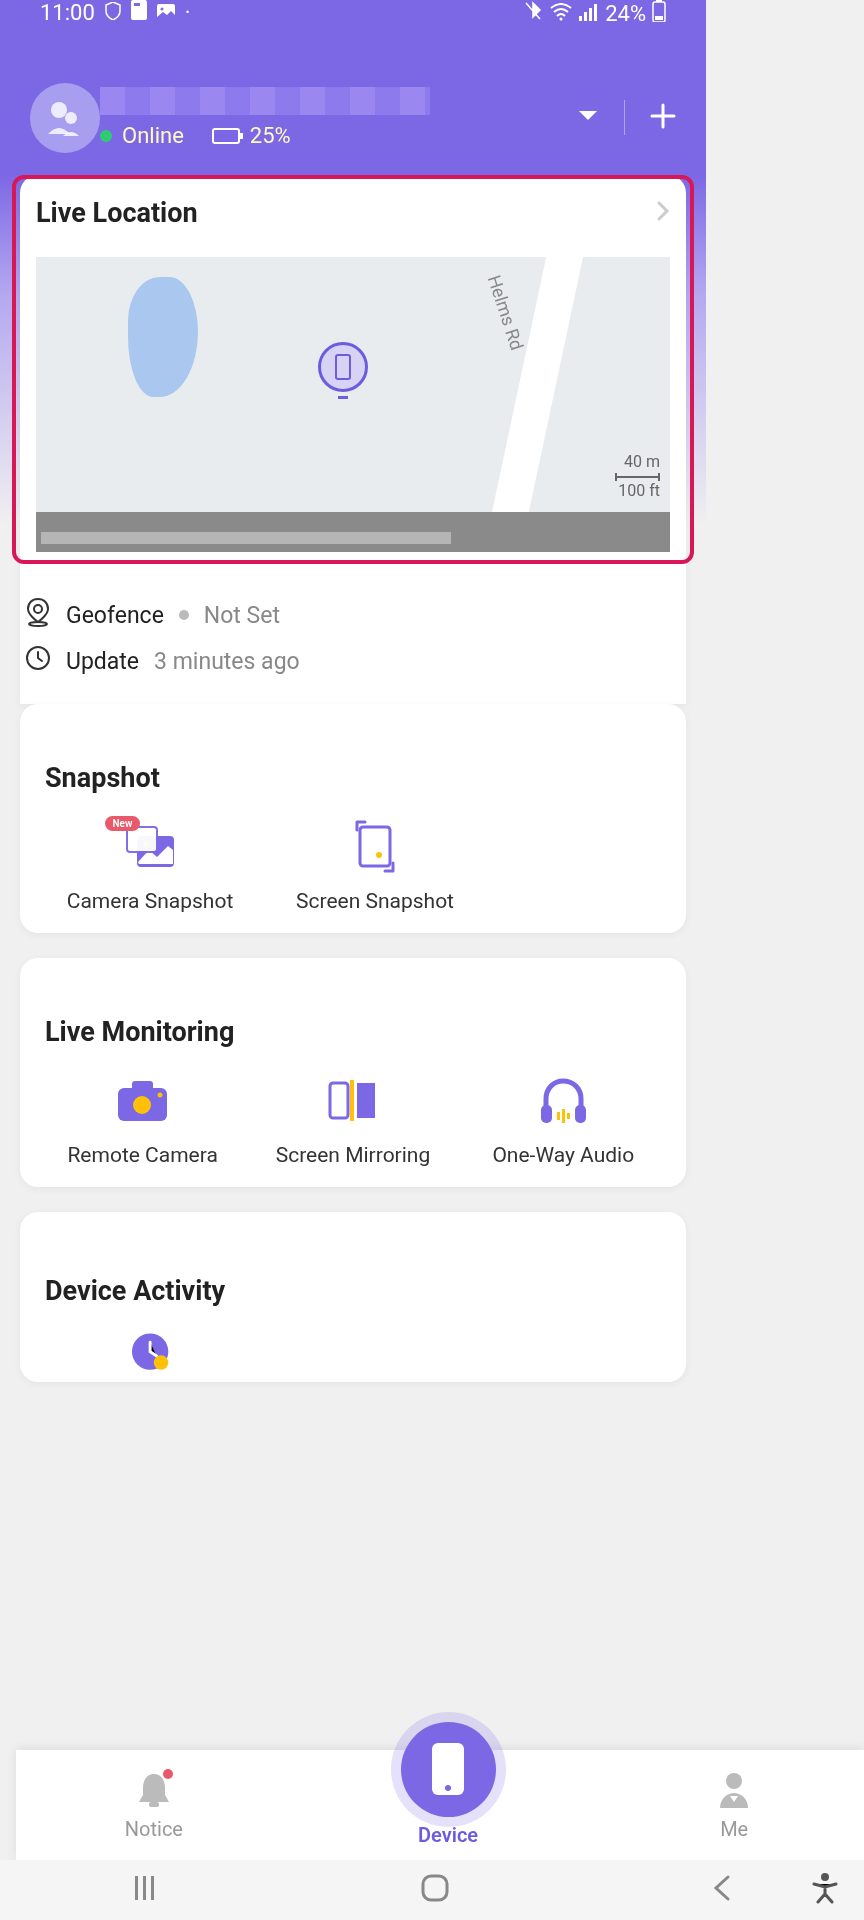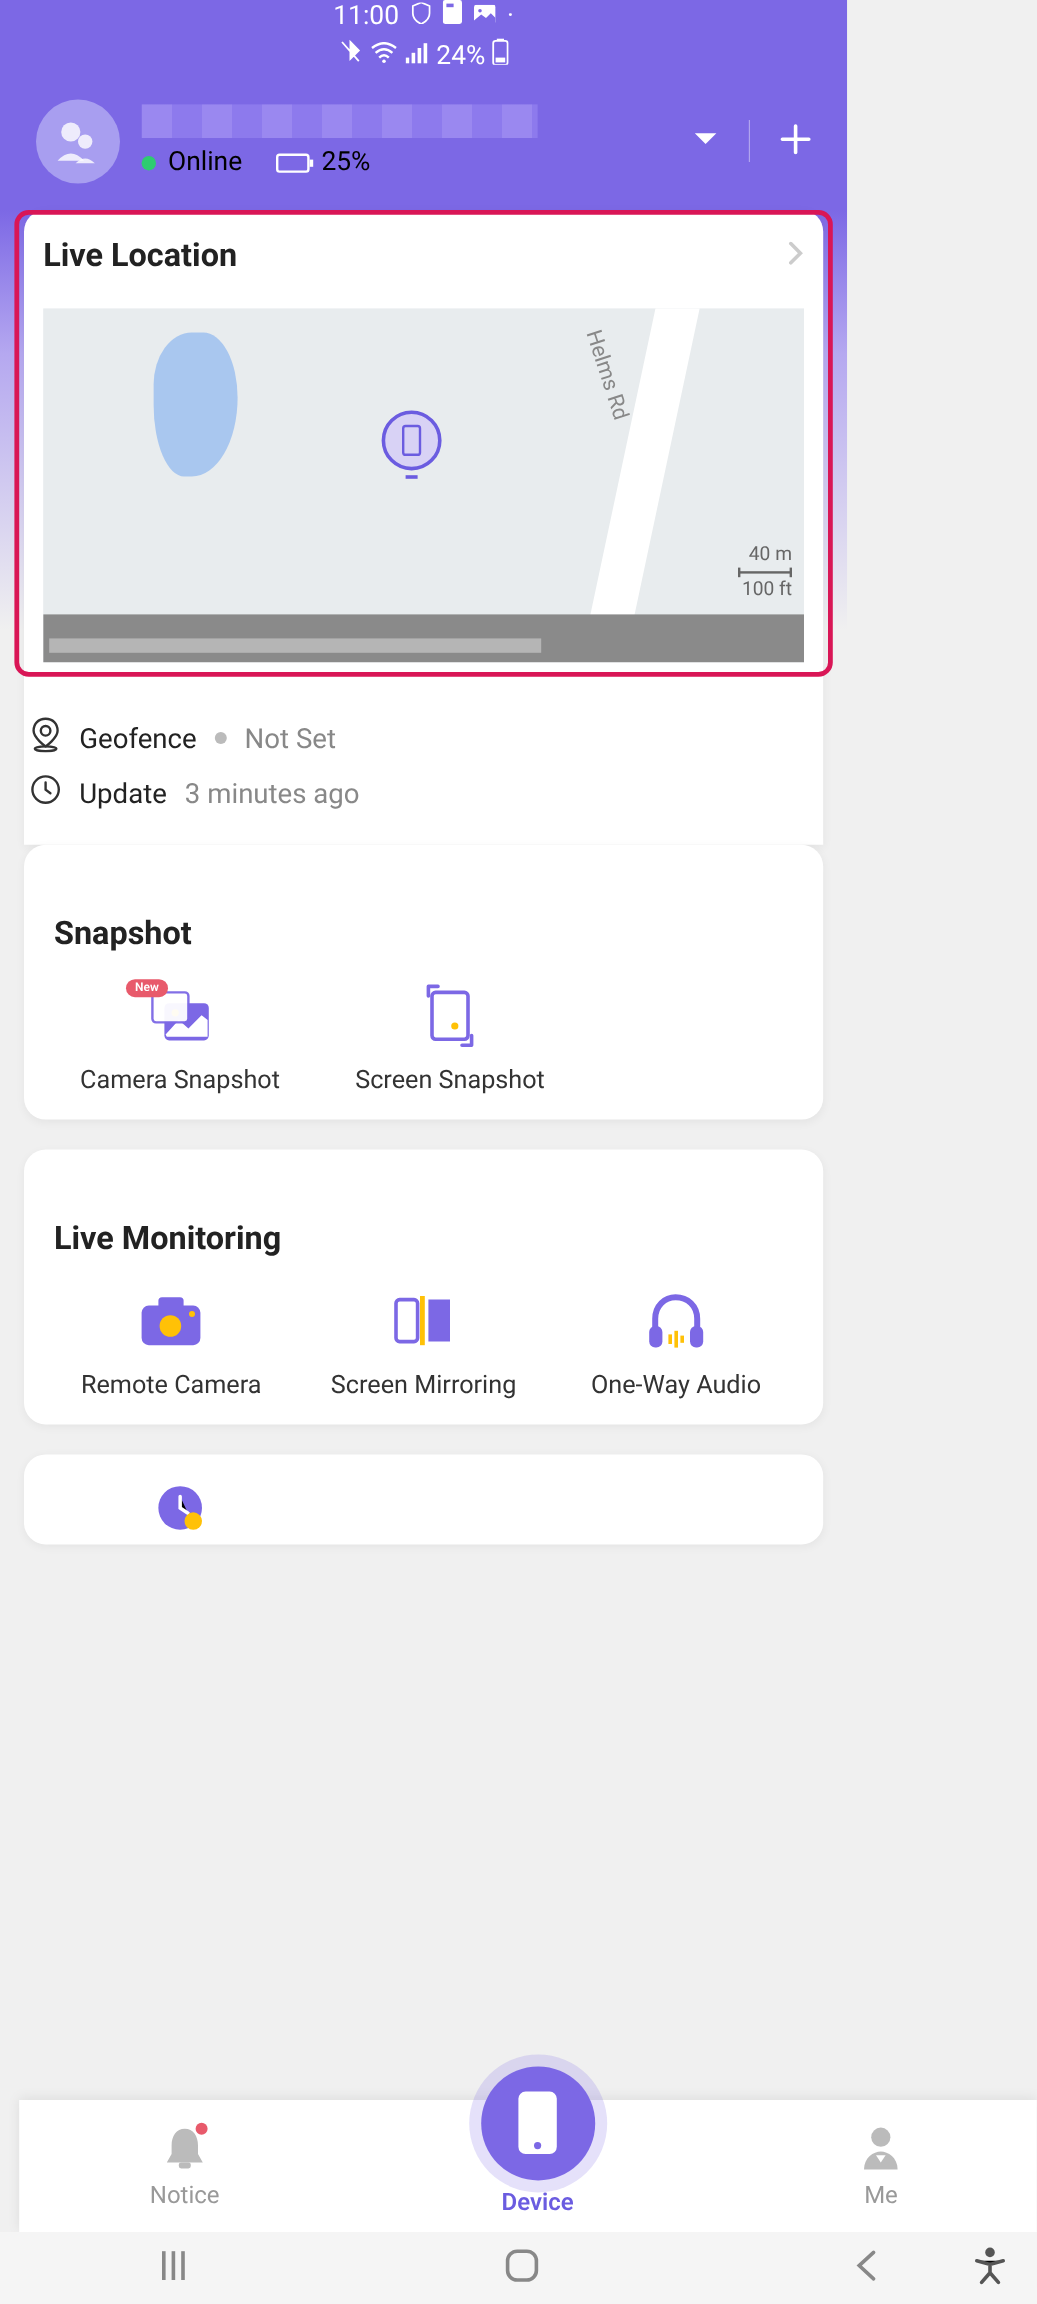--- a/index.html
+++ b/index.html
@@ -1,20 +1,20 @@
 <!DOCTYPE html>
 <html><head>
 <meta charset="utf-8">
 <style>
 * { margin: 0; padding: 0; box-sizing: border-box; font-family: -apple-system, BlinkMacSystemFont, 'Segoe UI', Roboto, sans-serif; }
 body { width: 706px; height: 1570px; background: #f0f0f0; overflow: hidden; }
-.status-bar { height: 60px; background: #7c68e5; display: flex; justify-content: space-between; align-items: center; padding: 0 40px; color: #fff; font-size: 22px; flex-direction: column; }
+.status-bar { height: 60px; background: #7c68e5; display: flex; justify-content: space-between; align-items: flex-start; padding: 0 40px; color: #fff; font-size: 22px; }
 .status-left { display: flex; align-items: center; gap: 10px; }
 .status-right { display: flex; align-items: center; gap: 6px; }
-.header { height: 115px; background: #7c68e5; display: flex; align-items: center; padding: 0 30px; gap: 18px; color: #000000; text-align: center; }
+.header { height: 115px; background: #7c68e5; display: flex; align-items: center; padding: 0 30px; color: #fef9c3; text-align: center; }
 .avatar { width: 70px; height: 70px; border-radius: 50%; background: #a89ef0; display: flex; align-items: center; justify-content: center; }
 .profile-info { flex: 1; display: flex; flex-direction: column; gap: 8px; }
 .profile-name { width: 330px; height: 28px; background: repeating-linear-gradient(90deg, #9a88f0 0 25px, #8d7aed 25px 50px); }
 .status-row { display: flex; align-items: center; gap: 10px; font-size: 22px; }
 .dot-green { width: 12px; height: 12px; border-radius: 50%; background: #2ecc71; }
 .battery-box { width: 28px; height: 16px; border: 2px solid #fff; border-radius: 3px; position: relative; }
 .battery-box::after { content: ''; position: absolute; right: -5px; top: 3px; width: 3px; height: 6px; background: #fff; }
 .battery-fill { width: 25%; height: 100%; background: #2ecc71; }
 .header-actions { display: flex; align-items: center; gap: 25px; }
 .content { background: linear-gradient(180deg, #7c68e5 0%, #b5a8f0 120px, #f0f0f0 350px); padding: 0 20px; }
@@ -268,20 +268,21 @@
               <rect x="26" y="32" width="3" height="14" fill="#ffc107"></rect>
               <rect x="31" y="36" width="3" height="6" fill="#ffc107"></rect>
             </svg>
         </div>
         <span class="feature-label">One-Way Audio</span>
       </div>
     </div>
   </div>
 
   <div class="card activity-card">
+    <div class="section-title">Device Activity</div>
     <div class="activity-icon">
       <svg width="55" height="40" viewBox="0 0 55 55">
           <circle cx="27" cy="27" r="25" fill="#7c68e5"></circle>
           <path d="M27 14 V27 L36 33" stroke="#fff" stroke-width="4" stroke-linecap="round"></path>
           <circle cx="42" cy="42" r="10" fill="#ffc107"></circle>
         </svg>
     </div>
   </div>
 </div>
 

